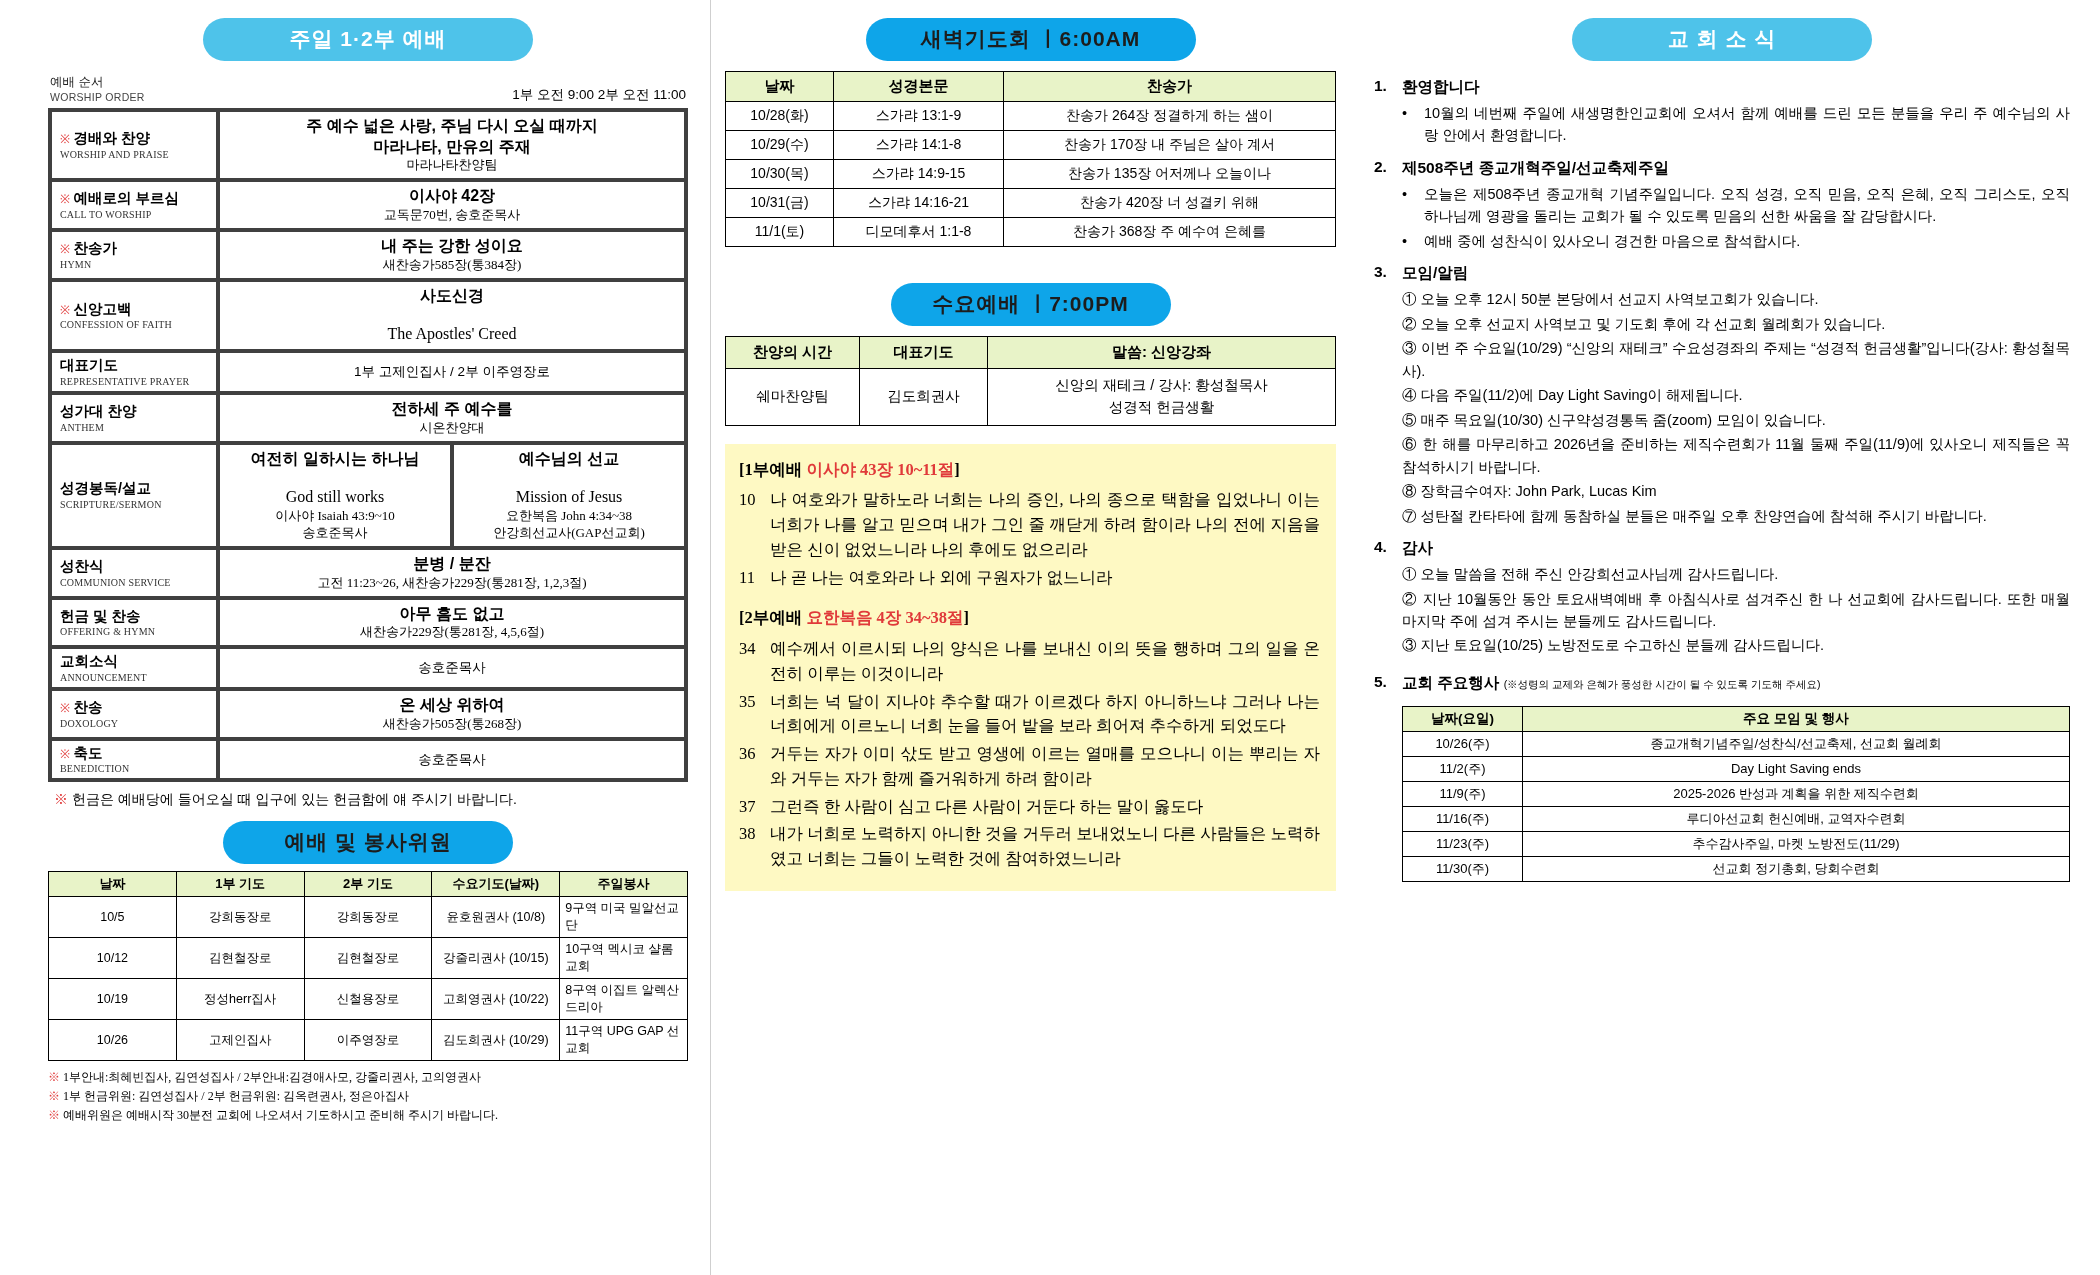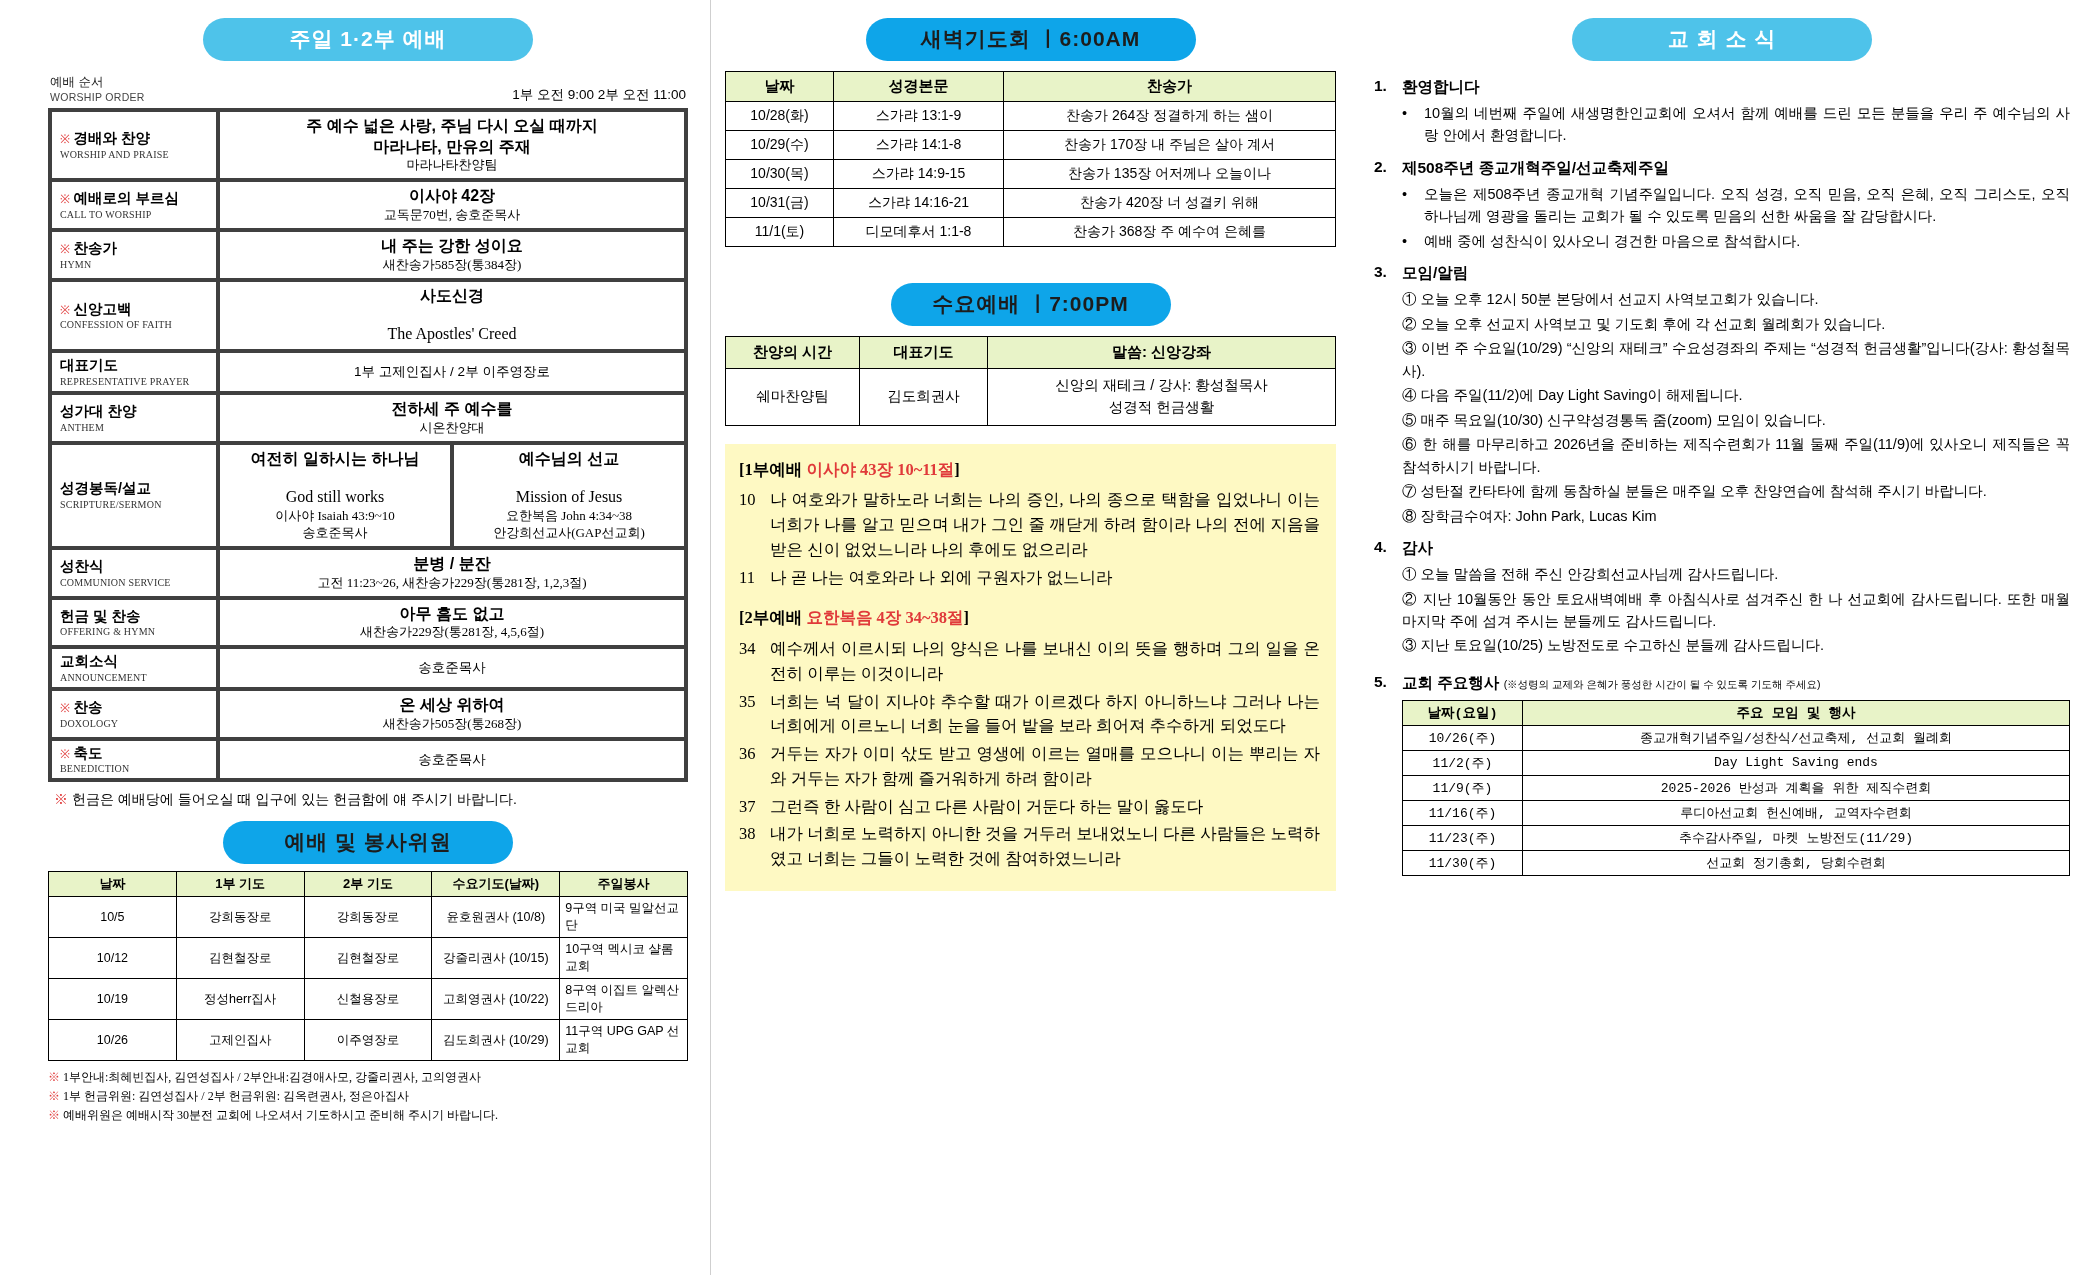--- a/index.html
+++ b/index.html
@@ -94,21 +94,21 @@
   .ann { margin-top:16px; font-family:"Liberation Sans", sans-serif; }
   .ann .item { display:flex; gap:8px; margin-top:9px; }
   .ann .num { width:20px; flex:none; font-weight:bold; font-size:15.5px; }
   .ann .head { font-weight:bold; font-size:15.5px; }
   .ann ul { list-style:none; margin:4px 0 0 0; padding:0; }
   .ann li { display:flex; gap:8px; font-size:14.5px; line-height:1.55; margin-bottom:2px; text-align:justify; }
   .ann li .b { width:14px; flex:none; }
   .ann li .c { flex:1; }
   .ann .sub { font-size:10.5px; font-weight:normal; }
 
-  .ev { width:100%; table-layout:fixed; margin-top:6px; font-family:Liberation Mono, monospace; }
+  .ev { width:100%; table-layout:fixed; margin-top:12px; font-family:Liberation Sans, sans-serif; }
   .ev th, .ev td { border:1px solid #000; font-size:13px; padding:3px 4px; text-align:center; }
   .ev th { background:#e8f3c8; font-weight:bold; font-size:13.5px; }
 </style>
 </head>
 <body>
 
 <div class="page">
 
   <div class="col col1">
     <div class="pill-wrap">
@@ -480,24 +480,24 @@
               <li>
                 <span class="c">④ 다음 주일(11/2)에 Day Light Saving이 해제됩니다.</span>
               </li>
               <li>
                 <span class="c">⑤ 매주 목요일(10/30) 신구약성경통독 줌(zoom) 모임이 있습니다.</span>
               </li>
               <li>
                 <span class="c">⑥ 한 해를 마무리하고 2026년을 준비하는 제직수련회가 11월 둘째 주일(11/9)에 있사오니 제직들은 꼭 참석하시기 바랍니다.</span>
               </li>
               <li>
+                <span class="c">⑧ 장학금수여자: John Park, Lucas Kim</span>
+              </li>
+              <li>
                 <span class="c">⑦ 성탄절 칸타타에 함께 동참하실 분들은 매주일 오후 찬양연습에 참석해 주시기 바랍니다.</span>
-              </li>
-              <li>
-                <span class="c">⑧ 장학금수여자: John Park, Lucas Kim</span>
               </li>
             </ul>
           </div>
         </div>
         <div class="item">
           <div class="num">4.</div>
           <div style="flex:1">
             <div class="head">감사</div>
             <ul>
               <li>

